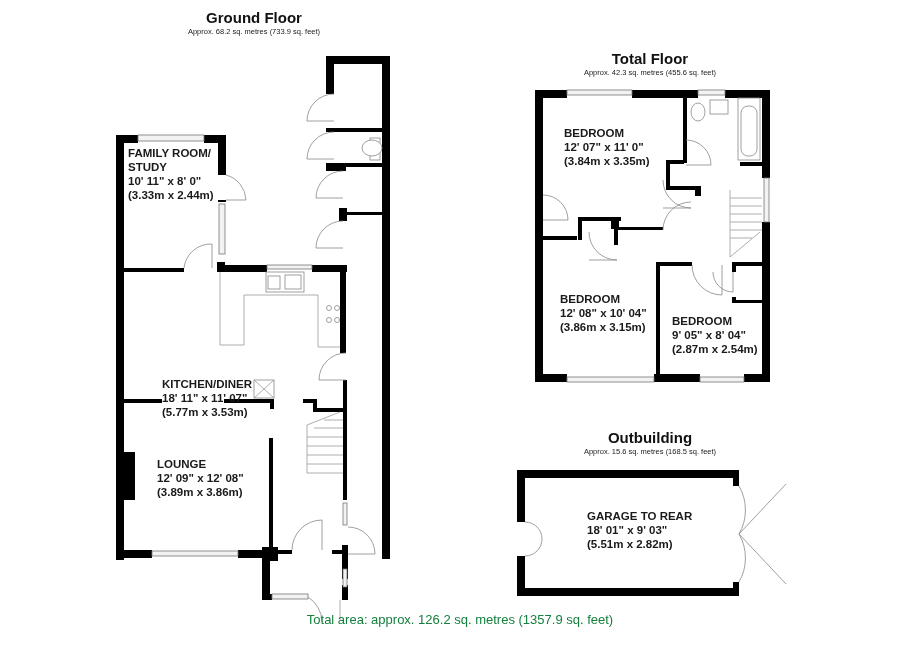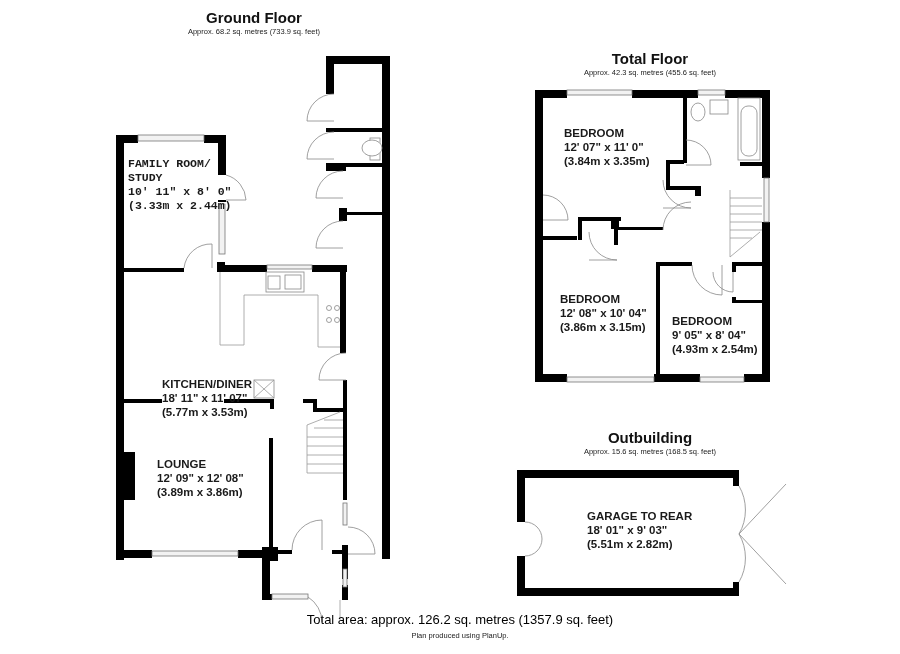--- a/index.html
+++ b/index.html
@@ -2,21 +2,21 @@
 <html><head>
 <meta charset="utf-8">
 <style>
   html, body { margin: 0; padding: 0; background: #ffffff; }
   body { width: 900px; height: 654px; position: relative; overflow: hidden; font-family: "Liberation Sans", sans-serif; color: #111; }
   #plan { position: absolute; left: 0; top: 0; width: 900px; height: 654px; }
   .floor-title { position: absolute; font-weight: bold; font-size: 15px; text-align: center; width: 220px; }
   .floor-sub { position: absolute; font-size: 7.5px; text-align: center; width: 220px; color: #222; }
   .room-label { position: absolute; font-weight: bold; font-size: 11.5px; line-height: 14px; color: #1a1a1a; white-space: nowrap; }
   .room-label span { display: block; }
-  .total { position: absolute; left: 290px; top: 612px; width: 340px; text-align: center; font-size: 13px; color: #000000; }
+  .total { position: absolute; left: 290px; top: 612px; width: 340px; text-align: center; font-size: 13px; color: #15803d; }
   .disclaimer { position: absolute; left: 290px; top: 631px; width: 340px; text-align: center; font-size: 7.5px; line-height: 9px; color: #222; }
   .disclaimer span { display: block; }
   .w { fill: #000; }
   .win { fill: #f2f2f2; stroke: #777; stroke-width: 0.8; }
   .door { fill: none; stroke: #888; stroke-width: 0.8; }
   .fix { fill: #fff; stroke: #888; stroke-width: 0.8; }
   .thin { fill: none; stroke: #999; stroke-width: 0.8; }
 </style>
 </head>
 <body>
@@ -204,21 +204,21 @@
 
 <div class="floor-title" style="left:144px; top:9px;">Ground Floor</div>
 <div class="floor-sub" style="left:144px; top:27px;">Approx. 68.2 sq. metres (733.9 sq. feet)</div>
 
 <div class="floor-title" style="left:540px; top:50px;">Total Floor</div>
 <div class="floor-sub" style="left:540px; top:68px;">Approx. 42.3 sq. metres (455.6 sq. feet)</div>
 
 <div class="floor-title" style="left:540px; top:429px;">Outbuilding</div>
 <div class="floor-sub" style="left:540px; top:447px;">Approx. 15.6 sq. metres (168.5 sq. feet)</div>
 
-<div class="room-label" style="left:128px; top:157px;font-family:Liberation Mono, monospace;">
+<div class="room-label" style="left:128px; top:146px;">
   <span>FAMILY ROOM/</span>
   <span>STUDY</span>
   <span>10' 11" x 8' 0"</span>
   <span>(3.33m x 2.44m)</span>
 </div>
 <div class="room-label" style="left:162px; top:349px;margin-top:28px;">
   <span>KITCHEN/DINER</span>
   <span>18' 11" x 11' 07"</span>
   <span>(5.77m x 3.53m)</span>
 </div>
@@ -234,25 +234,24 @@
   <span>(3.84m x 3.35m)</span>
 </div>
 <div class="room-label" style="left:560px; top:292px;">
   <span>BEDROOM</span>
   <span>12' 08" x 10' 04"</span>
   <span>(3.86m x 3.15m)</span>
 </div>
 <div class="room-label" style="left:672px; top:314px;">
   <span>BEDROOM</span>
   <span>9' 05" x 8' 04"</span>
-  <span>(4.93m x 2.54m)</span>
+  <span>(2.87m x 2.54m)</span>
 </div>
 
 <div class="room-label" style="left:587px; top:509px;">
   <span>GARAGE TO REAR</span>
   <span>18' 01" x 9' 03"</span>
   <span>(5.51m x 2.82m)</span>
 </div>
 
 <div class="total">Total area: approx. 126.2 sq. metres (1357.9 sq. feet)</div>
 <div class="disclaimer">
-  <span>Plan produced using PlanUp.</span>
 </div>
 
 </body></html>

